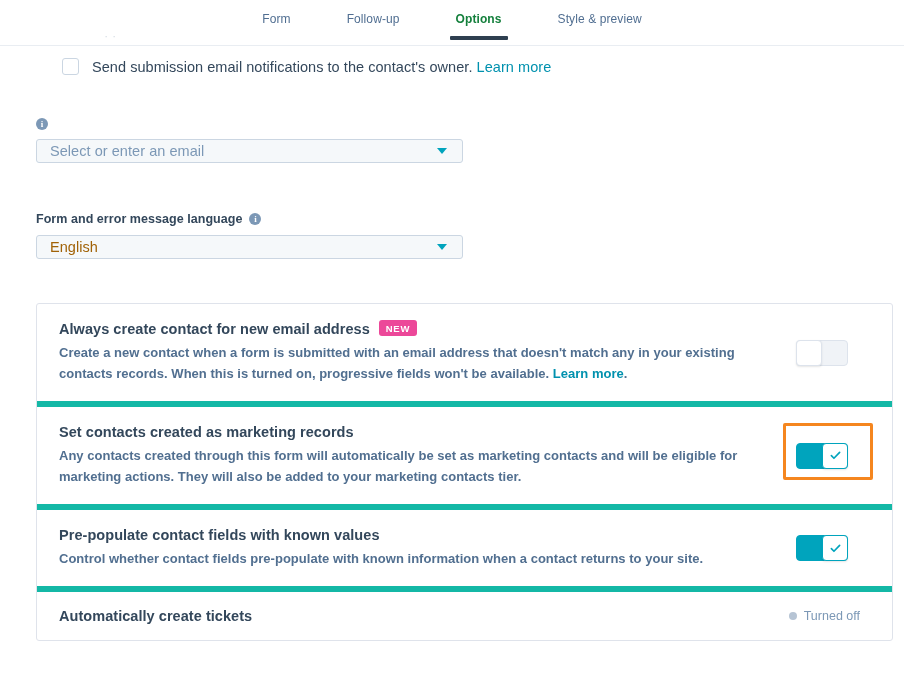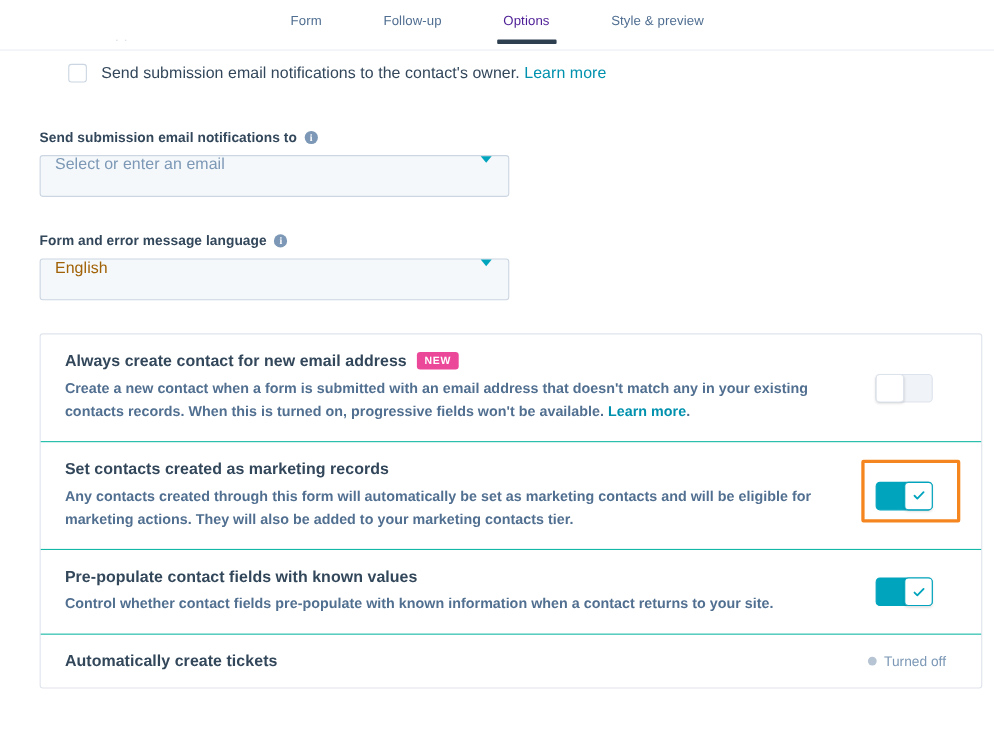--- a/index.html
+++ b/index.html
@@ -32,22 +32,22 @@
     position: relative;
     font-size: 12px;
     color: #506e91;
     padding: 12px 0 11px 0;
     margin: 0 28px;
     letter-spacing: .1px;
     white-space: nowrap;
     cursor: pointer;
   }
   .tab.active {
-    color: #4c1d95;
-    font-weight: normal;
+    color: #15803d;
+    font-weight: bold;
   }
   .tab.active::after {
     content: "";
     position: absolute;
     left: -6px; right: -6px;
     bottom: -3px;
     height: 4px;
     background: #2e3f50;
     border-radius: 1px;
   }
@@ -124,25 +124,26 @@
     font-size: 9px;
     font-weight: bold;
     line-height: 12px;
     text-align: center;
     font-family: "Liberation Serif", serif;
     cursor: pointer;
     flex: 0 0 auto;
   }
   .select {
     width: 427px;
-    height: 38px;
+    height: 24px;
     border: 1px solid #cbd6e2;
     border-radius: 3px;
     background: #f5f8fa;
     display: flex;
+    align-items: center;
     padding: 0 13px;
     cursor: pointer;
   }
   .select .value {
     font-size: 14.5px;
     color: #a16207;
     flex: 1;
     letter-spacing: .05px;
   }
   .select .value.placeholder { color: #7c98b6; }
@@ -161,21 +162,21 @@
     left: 36px; top: 303px;
     width: 857px;
     border: 1px solid #dfe3eb;
     border-radius: 3px;
     background: #ffffff;
   }
   .card-row {
     display: flex;
     align-items: center;
     padding: 17px 22px 17px 22px;
-    border-bottom: 1px solid #14b8a6;
+    border-bottom: 6px solid #14b8a6;
     min-height: 62px;
   }
   .card-row:last-child { border-bottom: none; }
   .row-text { flex: 1; padding-right: 28px; }
   .row-title {
     font-size: 14.5px;
     font-weight: bold;
     color: #33475b;
     display: flex;
     align-items: center;
@@ -294,21 +295,20 @@
 <div class="checkbox-row">
   <div class="cbox"></div>
   <div class="label">
     <span>Send submission email notifications to the contact's owner.</span>
     <span class="link">Learn more</span>
   </div>
 </div>
 
 <div class="field-group" style="top:118px;">
   <div class="field-label">
-    <span>Send submission email notifications to</span>
     <span class="info-icon">i</span>
   </div>
   <div class="select">
     <span class="value placeholder">Select or enter an email</span>
     <span class="caret"></span>
   </div>
 </div>
 
 <div class="field-group" style="top:212px;">
   <div class="field-label">

